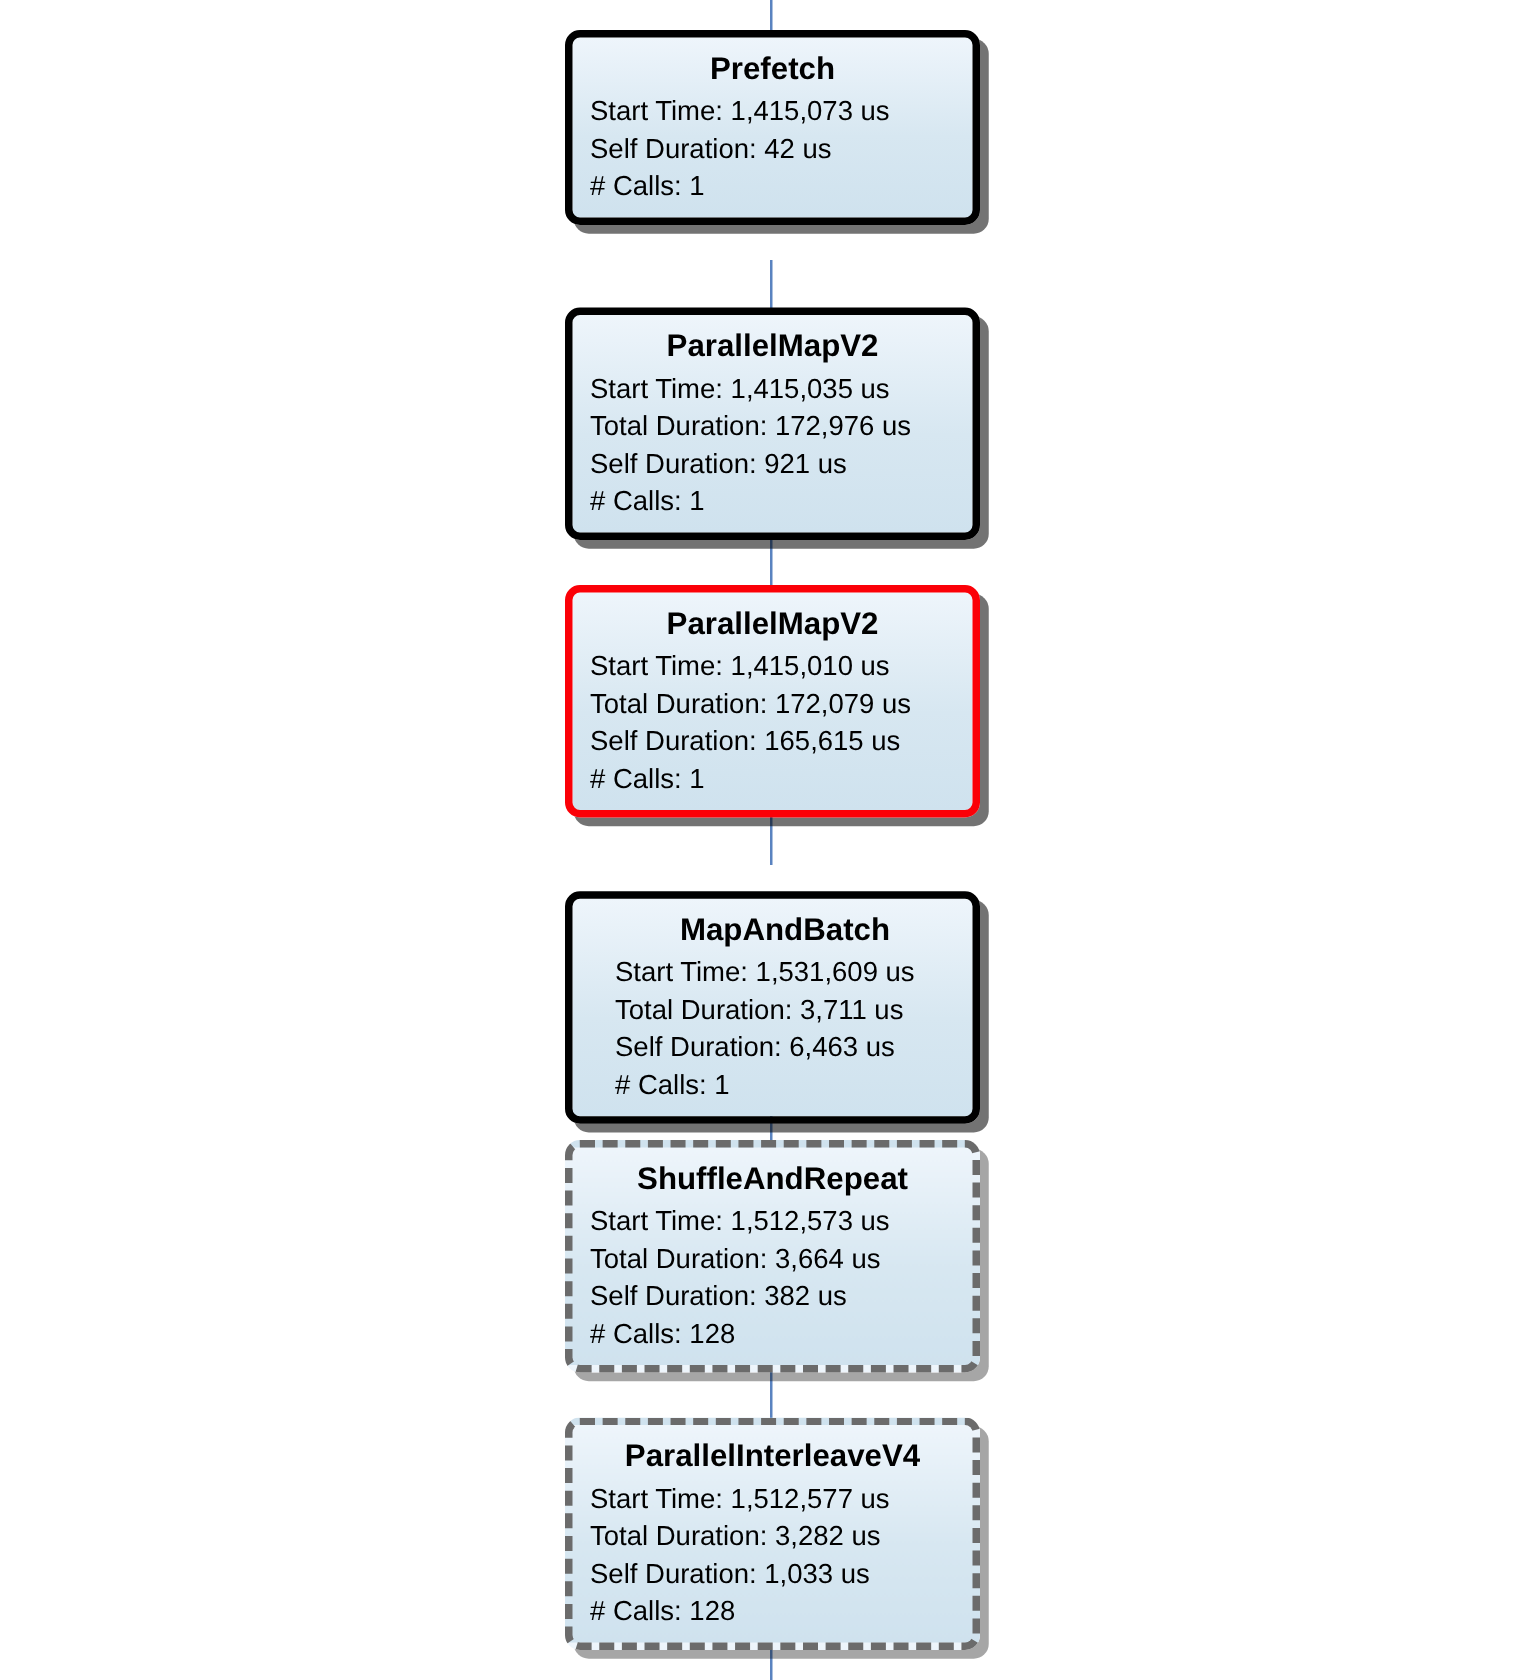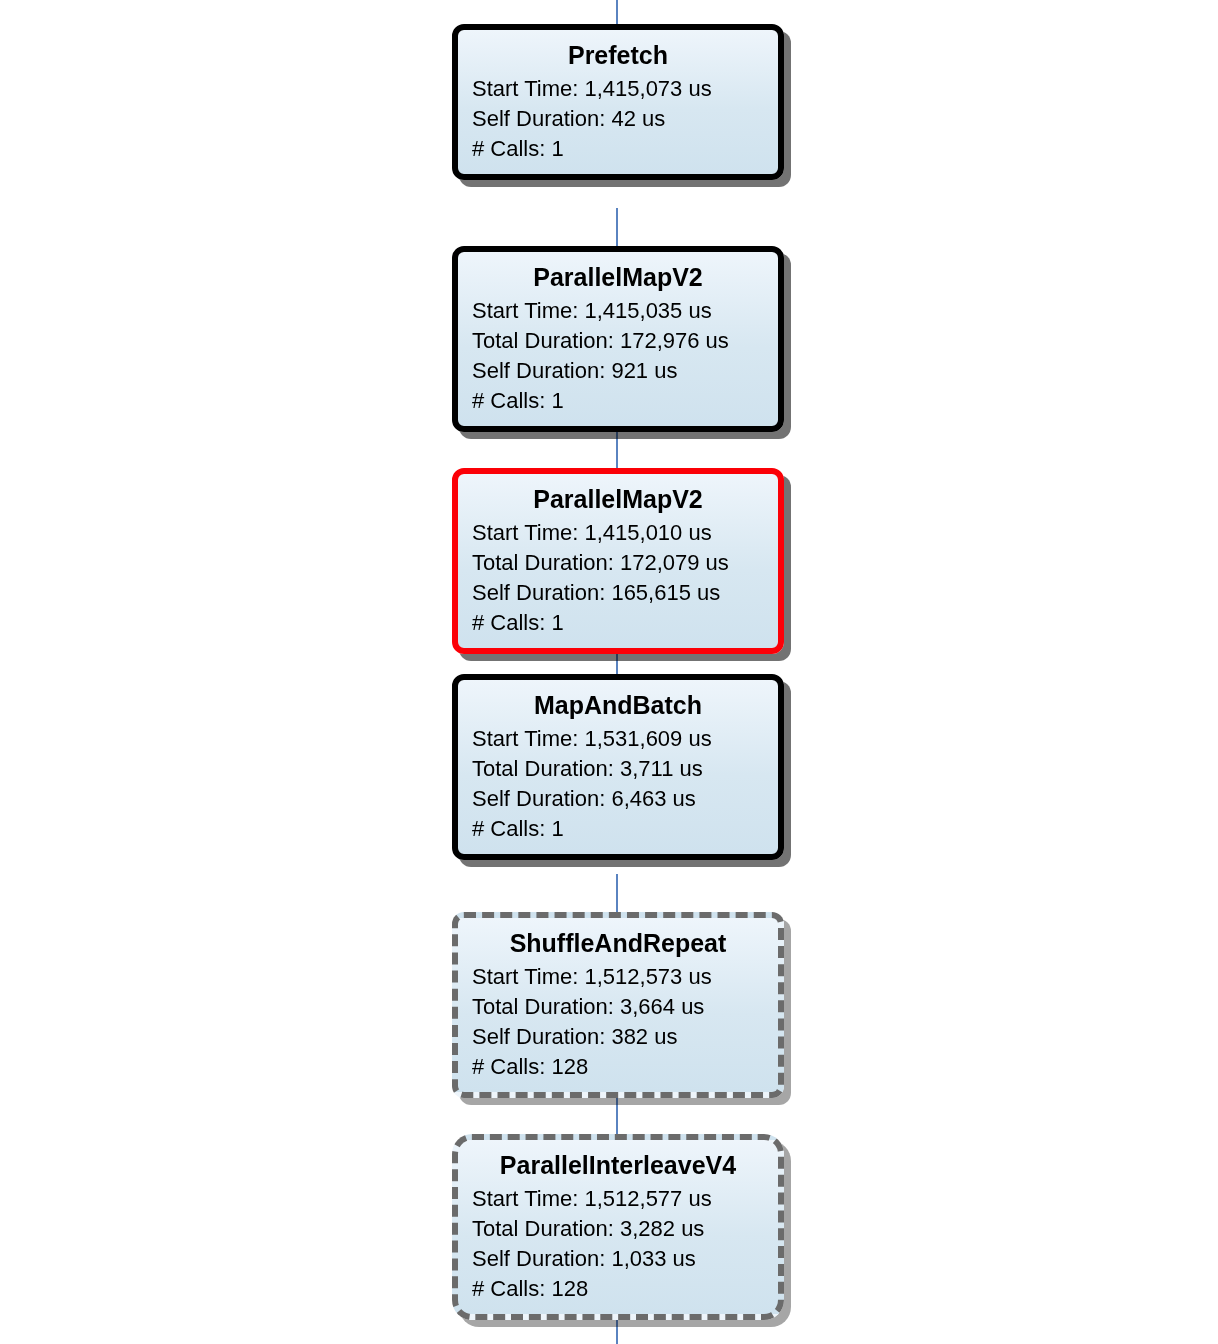--- a/index.html
+++ b/index.html
@@ -100,37 +100,37 @@
   </div>
 
   <div class="node highlight" style="top:468px;">
     <div class="node-title">ParallelMapV2</div>
     <div class="node-row">Start Time: 1,415,010 us</div>
     <div class="node-row">Total Duration: 172,079 us</div>
     <div class="node-row">Self Duration: 165,615 us</div>
     <div class="node-row"># Calls: 1</div>
   </div>
 
-  <div class="node solid" style="top:674px;">
+  <div class="node solid" style="top:713px;padding-left:20px;">
     <div class="node-title">MapAndBatch</div>
     <div class="node-row">Start Time: 1,531,609 us</div>
     <div class="node-row">Total Duration: 3,711 us</div>
     <div class="node-row">Self Duration: 6,463 us</div>
     <div class="node-row"># Calls: 1</div>
   </div>
 
   <div class="node dashed" style="top:912px;">
     <div class="node-title">ShuffleAndRepeat</div>
     <div class="node-row">Start Time: 1,512,573 us</div>
     <div class="node-row">Total Duration: 3,664 us</div>
     <div class="node-row">Self Duration: 382 us</div>
     <div class="node-row"># Calls: 128</div>
   </div>
 
-  <div class="node dashed" style="top:1134px;border-radius:20px;">
+  <div class="node dashed" style="top:1134px;">
     <div class="node-title">ParallelInterleaveV4</div>
     <div class="node-row">Start Time: 1,512,577 us</div>
     <div class="node-row">Total Duration: 3,282 us</div>
     <div class="node-row">Self Duration: 1,033 us</div>
     <div class="node-row"># Calls: 128</div>
   </div>
 
 </div>
 
 </body></html>

